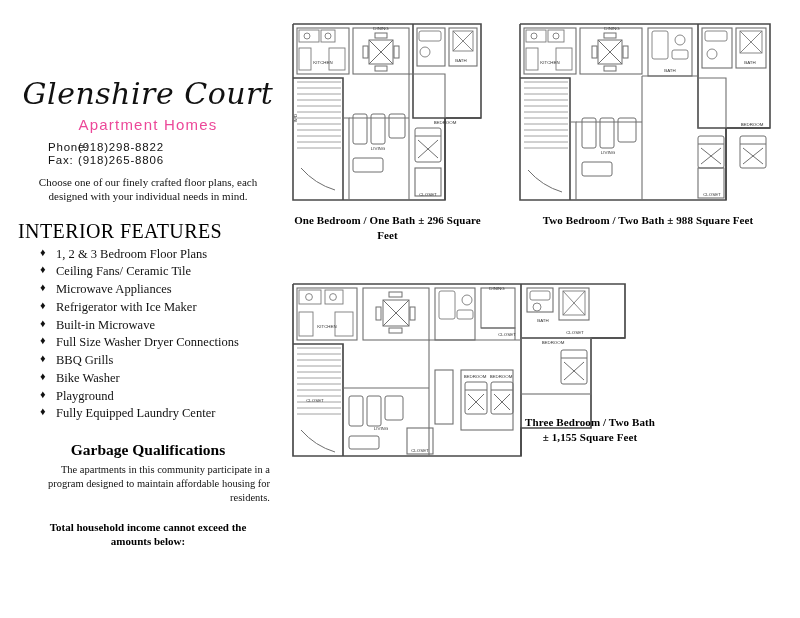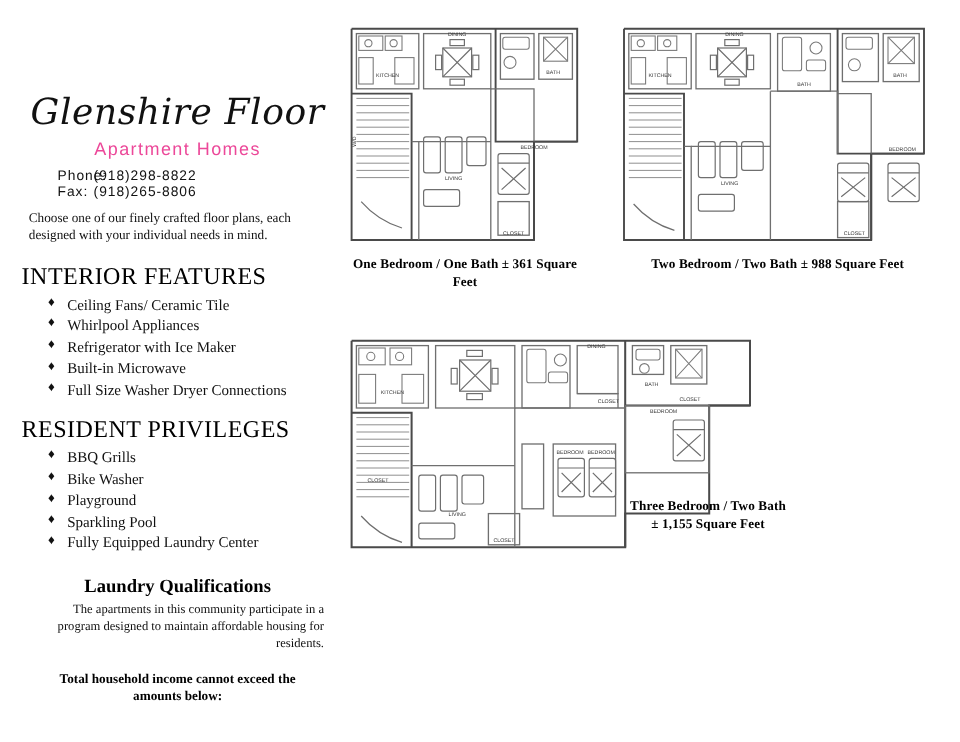--- a/index.html
+++ b/index.html
@@ -53,20 +53,21 @@
     display: flex;
     margin-bottom: 1px;
   }
   .contact-label {
     width: 30px;
     display: inline-block;
   }
   .tagline {
     margin-top: 9px;
     font-size: 11px;
+    text-align: center;
     line-height: 1.32;
     padding: 0 6px;
     color: #111;
   }
 
   .section-head {
     font-family: "Liberation Serif", serif;
     font-size: 20px;
     letter-spacing: 0.4px;
     margin-top: 16px;
@@ -158,55 +159,54 @@
     text-align: center;
   }
 
   svg { display: block; }
 </style>
 </head>
 <body>
 
 <div class="left-col">
 
-  <div class="brand-name">Glenshire Floor</div>
+  <div class="brand-name">Glenshire Court</div>
   <div class="brand-sub">Apartment Homes</div>
 
   <div class="contact">
     <div class="contact-row">
       <span class="contact-label">Phone:</span>
       <span>(918)298-8822</span>
     </div>
     <div class="contact-row">
       <span class="contact-label">Fax:</span>
       <span>(918)265-8806</span>
     </div>
   </div>
 
   <div class="tagline">Choose one of our finely crafted floor plans, each designed with your individual needs in mind.</div>
 
   <div class="section-head">INTERIOR FEATURES</div>
   <ul class="feat">
+    <li>1, 2 &amp; 3 Bedroom Floor Plans</li>
     <li>Ceiling Fans/ Ceramic Tile</li>
-    <li>Whirlpool Appliances</li>
+    <li>Microwave Appliances</li>
     <li>Refrigerator with Ice Maker</li>
     <li>Built-in Microwave</li>
     <li>Full Size Washer Dryer Connections</li>
   </ul>
 
-  <div class="section-head second">RESIDENT PRIVILEGES</div>
   <ul class="feat">
     <li>BBQ Grills</li>
     <li>Bike Washer</li>
     <li>Playground</li>
-    <li>Sparkling Pool</li>
     <li>Fully Equipped Laundry Center</li>
   </ul>
 
-  <div class="prog-title">Laundry Qualifications</div>
+  <div class="prog-title">Garbage Qualifications</div>
   <div class="prog-body">The apartments in this community participate in a program designed to maintain affordable housing for residents.</div>
   <div class="prog-note">Total household income cannot exceed the amounts below:</div>
 </div>
 
 <div class="plan" id="plan-1">
   <div class="plan-img">
     <svg width="205" height="188" viewBox="0 0 205 188">
       <g fill="none" stroke="#4a4a4a" stroke-width="1.6">
 
         <path d="M8 6 H128 V6 M128 6 H196 V100 H160 V182 H58 V182 M58 182 H8 V6"></path>
@@ -274,21 +274,21 @@
         <text x="38" y="46">KITCHEN</text>
         <text x="96" y="12">DINING</text>
         <text x="176" y="44">BATH</text>
         <text x="93" y="132">LIVING</text>
         <text x="160" y="106">BEDROOM</text>
         <text x="143" y="178">CLOSET</text>
         <text x="12" y="100" transform="rotate(-90 12 100)">W/D</text>
       </g>
     </svg>
   </div>
-  <div class="plan-caption">One Bedroom / One Bath ± 361  Square Feet</div>
+  <div class="plan-caption">One Bedroom / One Bath ± 296  Square Feet</div>
 </div>
 
 <div class="plan" id="plan-2">
   <div class="plan-img">
     <svg width="272" height="188" viewBox="0 0 272 188">
       <g fill="none" stroke="#4a4a4a" stroke-width="1.6">
         <path d="M8 6 H186 V6 M186 6 H258 V110 H214 V182 H58 V182 M58 182 H8 V6"></path>
         <path d="M186 6 V110 H258"></path>
         <path d="M214 110 V182"></path>
         <path d="M8 60 H58 V182"></path>

